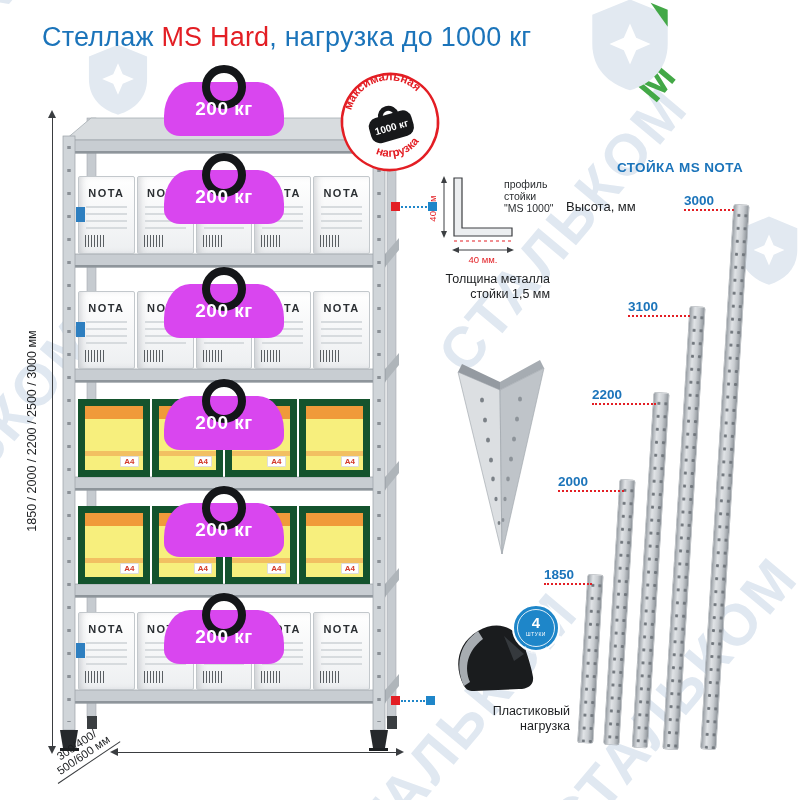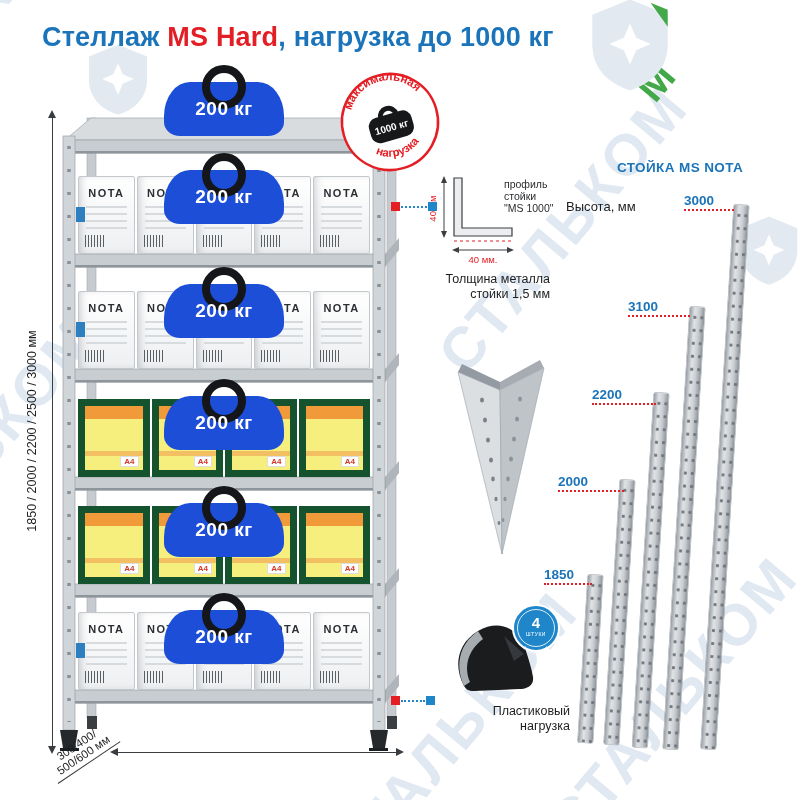--- a/index.html
+++ b/index.html
@@ -6,35 +6,35 @@
   html,body{width:800px;height:800px}
   body{font-family:"Liberation Sans",sans-serif;background:#fff}
   .stage{position:relative;width:800px;height:800px;background:#fff;overflow:hidden}
   .abs{position:absolute}
   .ml{white-space:pre-line}
   
   .wm{position:absolute;z-index:0;font-weight:bold;font-size:58px;letter-spacing:3px;color:#e0e8f1;white-space:nowrap;transform:rotate(-50deg);transform-origin:left center;user-select:none}
   .wm-shield{position:absolute;z-index:0}
   .wm-green{position:absolute;z-index:0;font-weight:bold;color:#43a847;transform:rotate(-50deg)}
   
-  .title{z-index:4;font-size:27px;font-weight:bold;letter-spacing:.2px}
+  .title{z-index:4;font-size:27px;font-weight:normal;letter-spacing:.2px}
   .blue{color:#1b74ba}.red{color:#e31e24}
   
   .rack-layer{left:60px;top:112px;width:350px;height:660px;z-index:2}
   .boxrow{position:absolute;left:18px;width:292px;height:78px;display:flex;gap:2px;z-index:3}
   .wbox{flex:1;position:relative;background:linear-gradient(180deg,#ffffff,#edeff1);border:1px solid #c3c8cc;border-radius:2px;padding-top:6px;text-align:center;box-shadow:inset 5px 0 8px -4px rgba(60,70,80,.28)}
   .wbox .brand{font-weight:bold;font-size:11px;letter-spacing:1.5px;color:#2b2f33}
   .wbox .blines{margin:5px 7px 0;height:24px;background:repeating-linear-gradient(180deg,#d7dbde 0 2px,transparent 2px 7px)}
   .wbox .bc{position:absolute;left:6px;bottom:6px;width:20px;height:12px;background:repeating-linear-gradient(90deg,#5a5f63 0 1px,transparent 1px 3px)}
   .boxrow .wbox:first-child::after{content:"";position:absolute;left:-3px;top:30px;width:9px;height:15px;background:#2e7fc0}
   .ybox{flex:1;position:relative;background:#f7ef7d;border:7px solid #14532d;overflow:hidden}
   .ybox::before{content:"";position:absolute;left:0;right:0;top:0;height:13px;background:#f09a3a}
   .ybox::after{content:"";position:absolute;left:0;right:0;bottom:14px;height:5px;background:#f0b05a;opacity:.75}
   .ylabel{position:absolute;right:4px;bottom:3px;background:#fff;border:1px solid #ddd;font-size:8px;font-weight:bold;color:#d33a2a;padding:0 3px;border-radius:1px}
-  .weight{position:absolute;width:120px;height:54px;background:#1d4ed8;border-radius:26px 26px 16px 16px / 34px 34px 14px 14px;display:flex;align-items:center;justify-content:center;z-index:5}
+  .weight{position:absolute;width:120px;height:54px;background:#d946ef;border-radius:26px 26px 16px 16px / 34px 34px 14px 14px;display:flex;align-items:center;justify-content:center;z-index:5}
   .weight::before{content:"";position:absolute;top:-17px;left:50%;transform:translateX(-50%);width:28px;height:28px;border-radius:50%;border:8px solid #141619;z-index:-1}
   .w-text{color:#fff;font-weight:bold;font-size:19px;letter-spacing:.5px}
   
   .stamp{z-index:6;transform:rotate(-16deg)}
   
   .dimline-v{z-index:4;border-left:1.5px solid #3a3d40}
   .dimline-h{z-index:4;border-top:1.5px solid #3a3d40}
   .arr{position:absolute;z-index:4;width:0;height:0}
   .dimtext{z-index:4;color:#1c1e20;font-size:12.5px}
   

